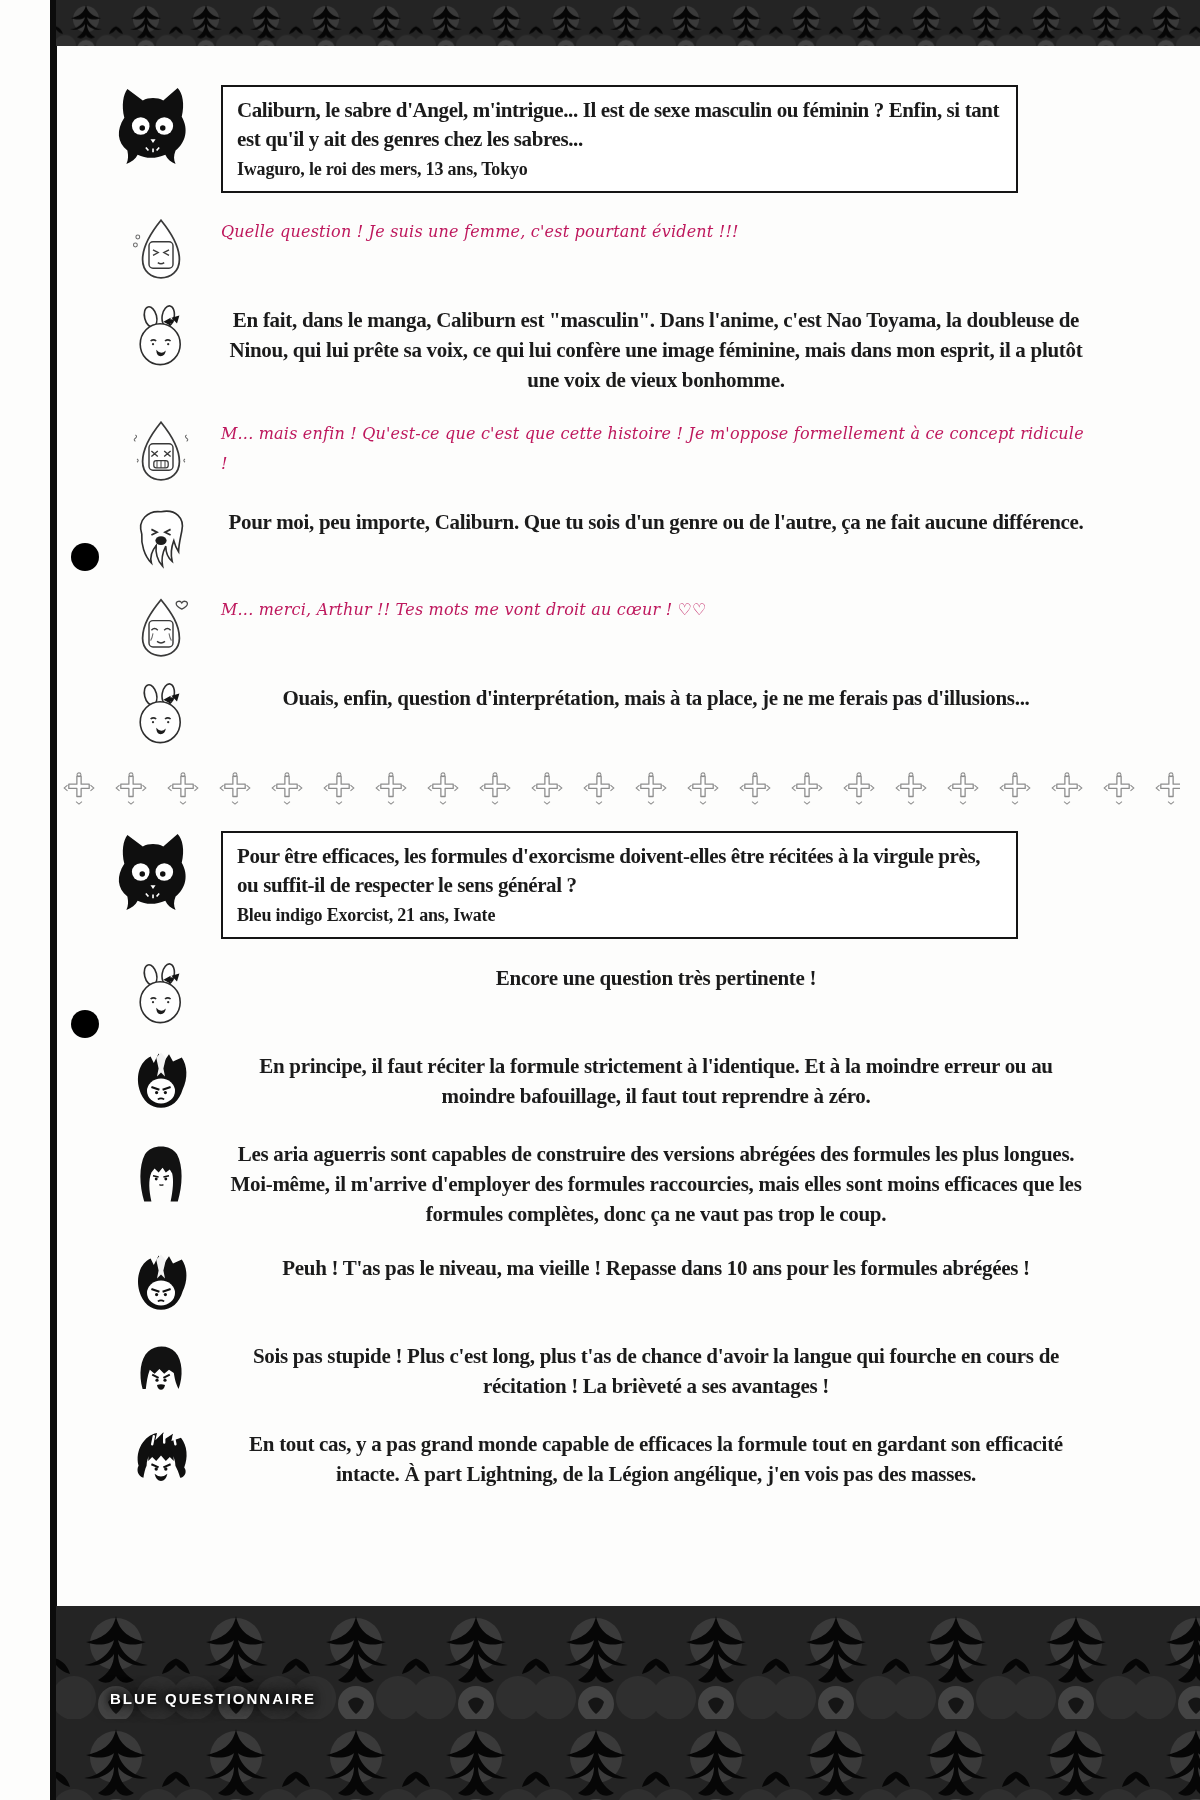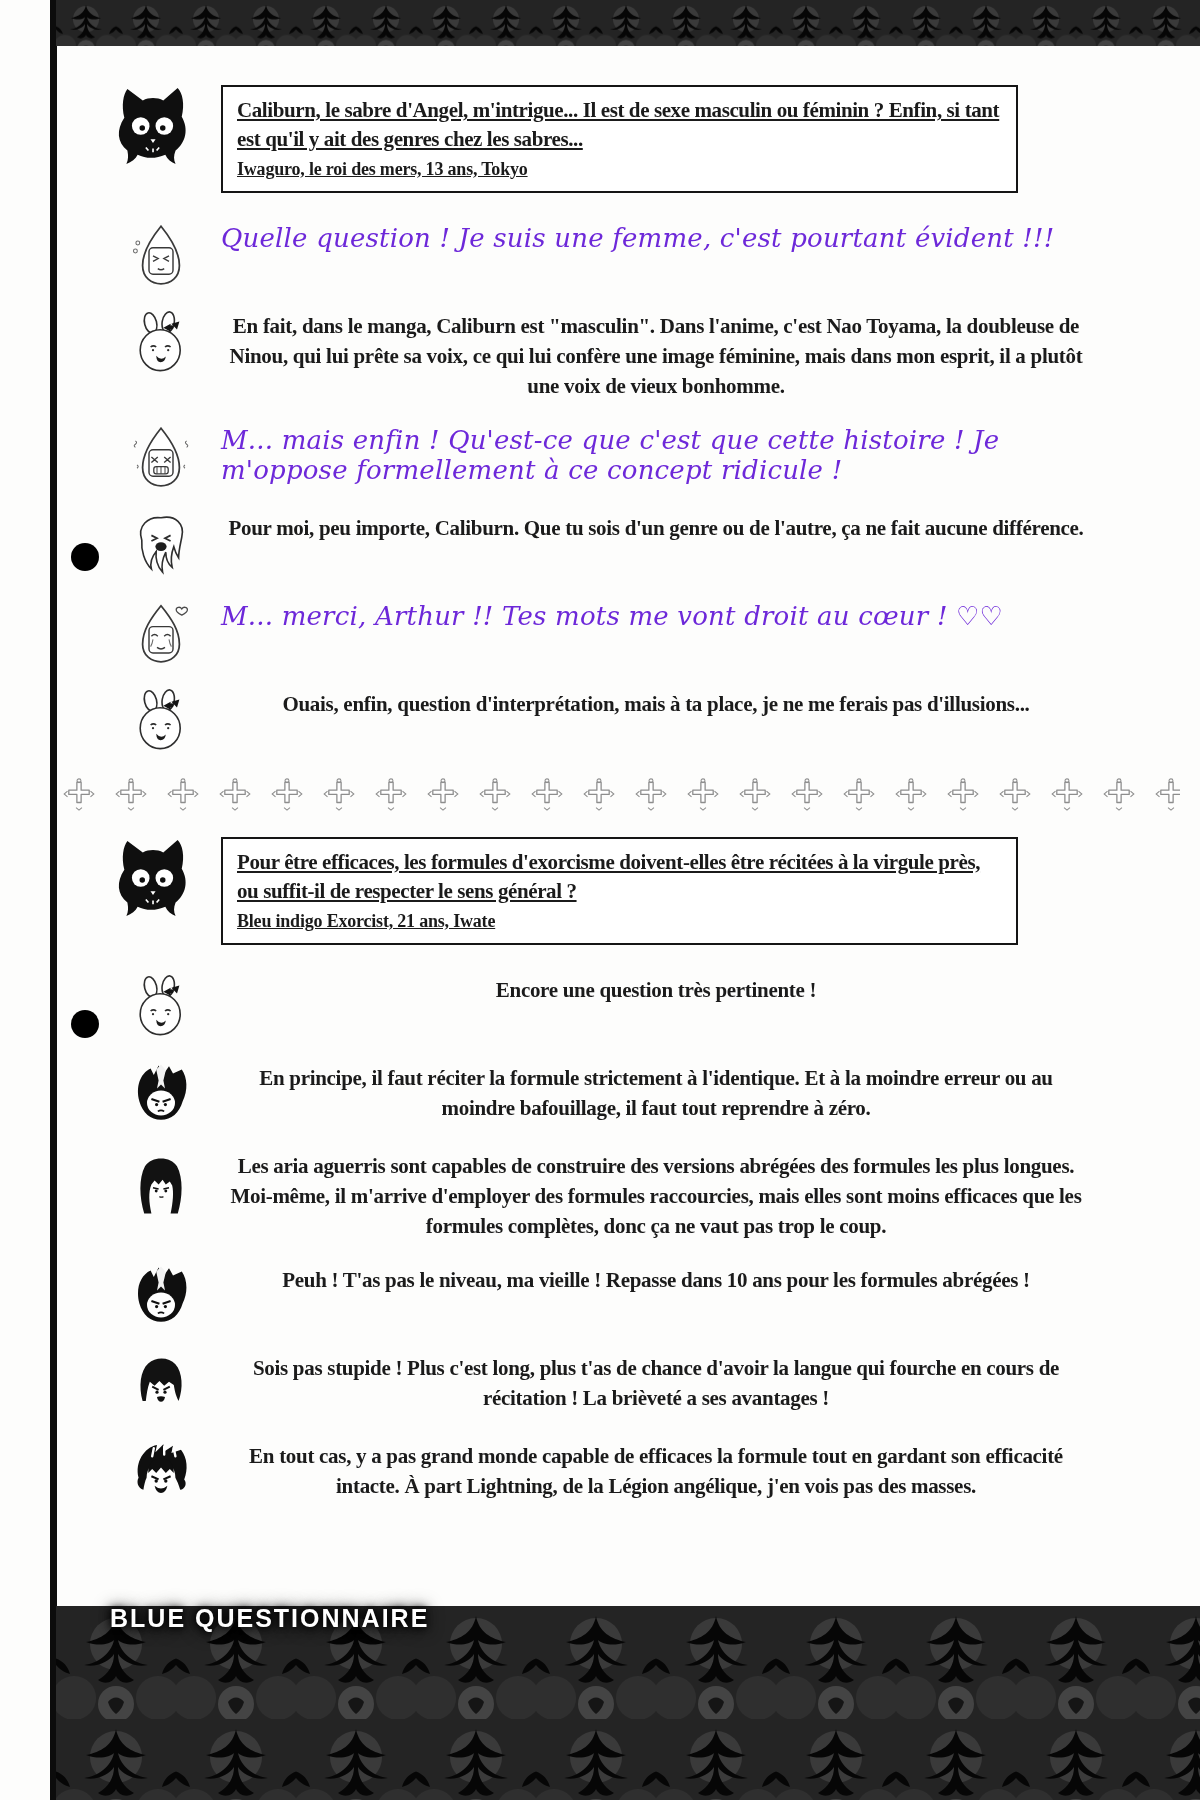--- a/index.html
+++ b/index.html
@@ -17,38 +17,38 @@
   .dot{position:absolute;left:71px;width:28px;height:28px;border-radius:50%;background:#000;z-index:2;}
   .dot1{top:543px;} .dot2{top:1010px;}
 
   .content{position:absolute;left:56px;top:60px;width:1090px;padding-left:20px;z-index:2;}
 
   .entry{display:grid;grid-template-columns:135px 1fr;column-gap:10px;margin-bottom:24px;}
   .icon-cell{display:flex;justify-content:flex-end;align-items:flex-start;padding-right:18px;}
   .face-icon{width:64px;height:64px;}
   .face-icon.lg{width:82px;height:82px;}
   section:first-of-type .q-entry{margin-top:25px;}
-  .q-entry{margin-bottom:30px;text-decoration:underline;}
+  .q-entry{margin-bottom:24px;}
 
   .qbox{border:2.5px solid #151515;background:#fff;padding:9px 14px 11px;margin-right:148px;}
   .qtext{font-weight:700;font-size:21px;line-height:29px;letter-spacing:-0.4px;}
   .qattr{font-weight:700;font-size:18px;text-align:left;margin-top:5px;letter-spacing:-0.2px;}
 
   .atext{max-width:870px;}
   .atext.bold{font-weight:700;font-size:21px;line-height:30px;letter-spacing:-0.3px;text-align:center;}
   .atext.script{font-style:italic;font-family:"DejaVu Serif","Liberation Serif",serif;
-    font-size:26px;line-height:30px;color:#6d28d9;letter-spacing:0.2px;}
+    font-size:16px;line-height:30px;color:#be185d;letter-spacing:0.2px;}
 
   .divider{display:flex;gap:18px;align-items:center;margin:2px 0 26px -14px;width:1118px;overflow:hidden;}
   .cross-icon{width:34px;height:34px;flex:0 0 auto;}
 
   .footer-label{
-    position:absolute;left:110px;top:1604px;z-index:4;
+    position:absolute;left:110px;top:1690px;z-index:4;
     font-family:"Liberation Sans","DejaVu Sans",sans-serif;
-    font-weight:700;font-size:25px;letter-spacing:2px;color:#ffffff;
+    font-weight:700;font-size:15px;letter-spacing:2px;color:#ffffff;
     text-shadow:0 0 6px #000,0 0 12px #000,0 0 18px rgba(0,0,0,.85);
   }
   .defs-svg{position:absolute;width:0;height:0;}
 </style>
 </head>
 <body>
 
 <svg class="defs-svg" xmlns="http://www.w3.org/2000/svg" aria-hidden="true">
   <defs>
     <g id="damask-motif">

